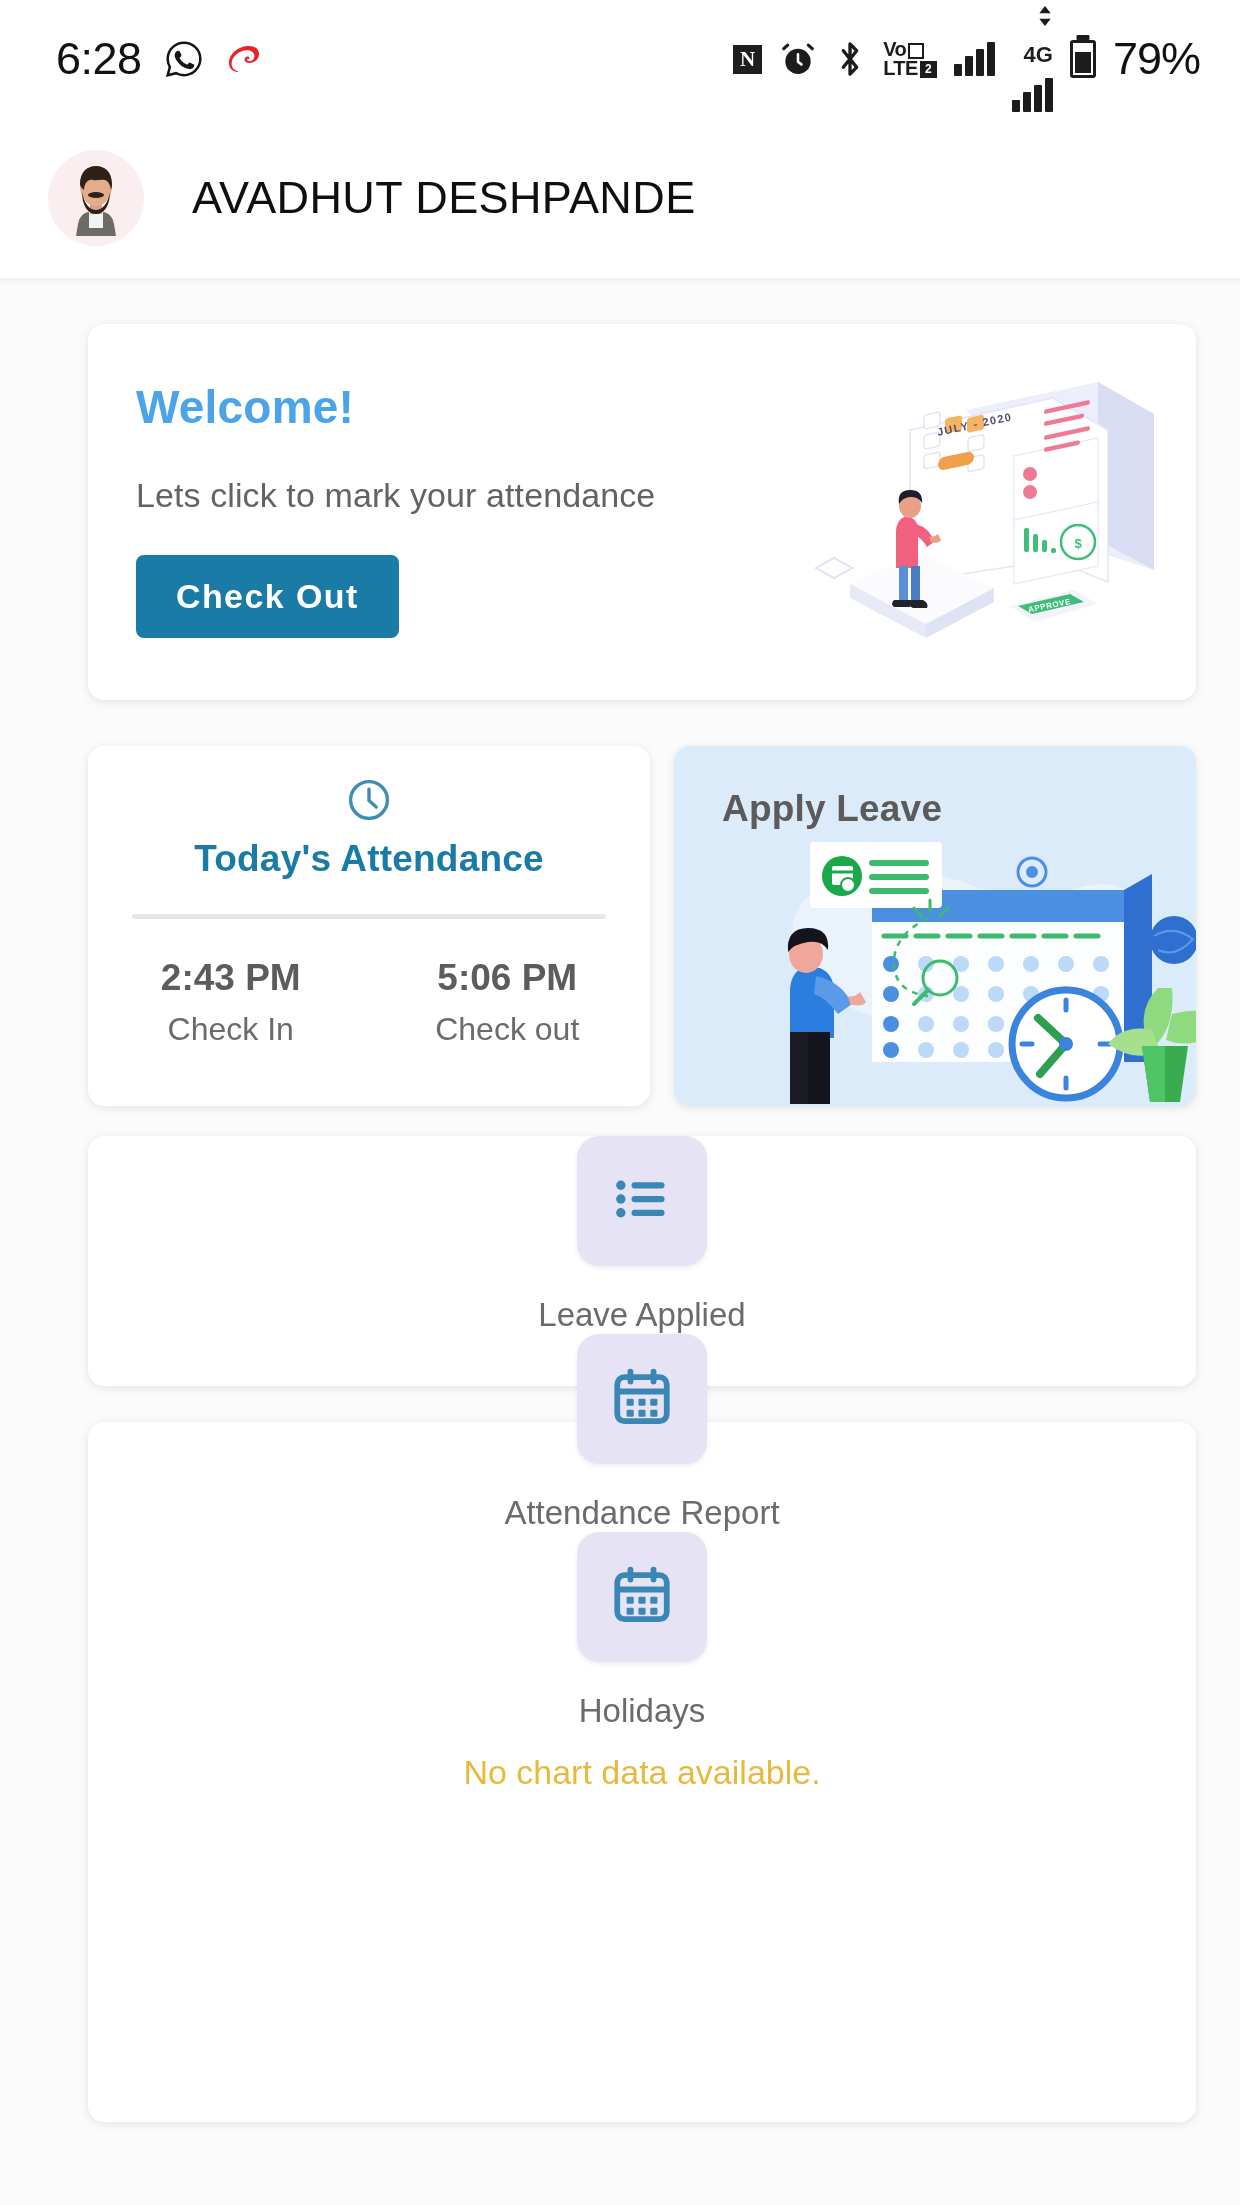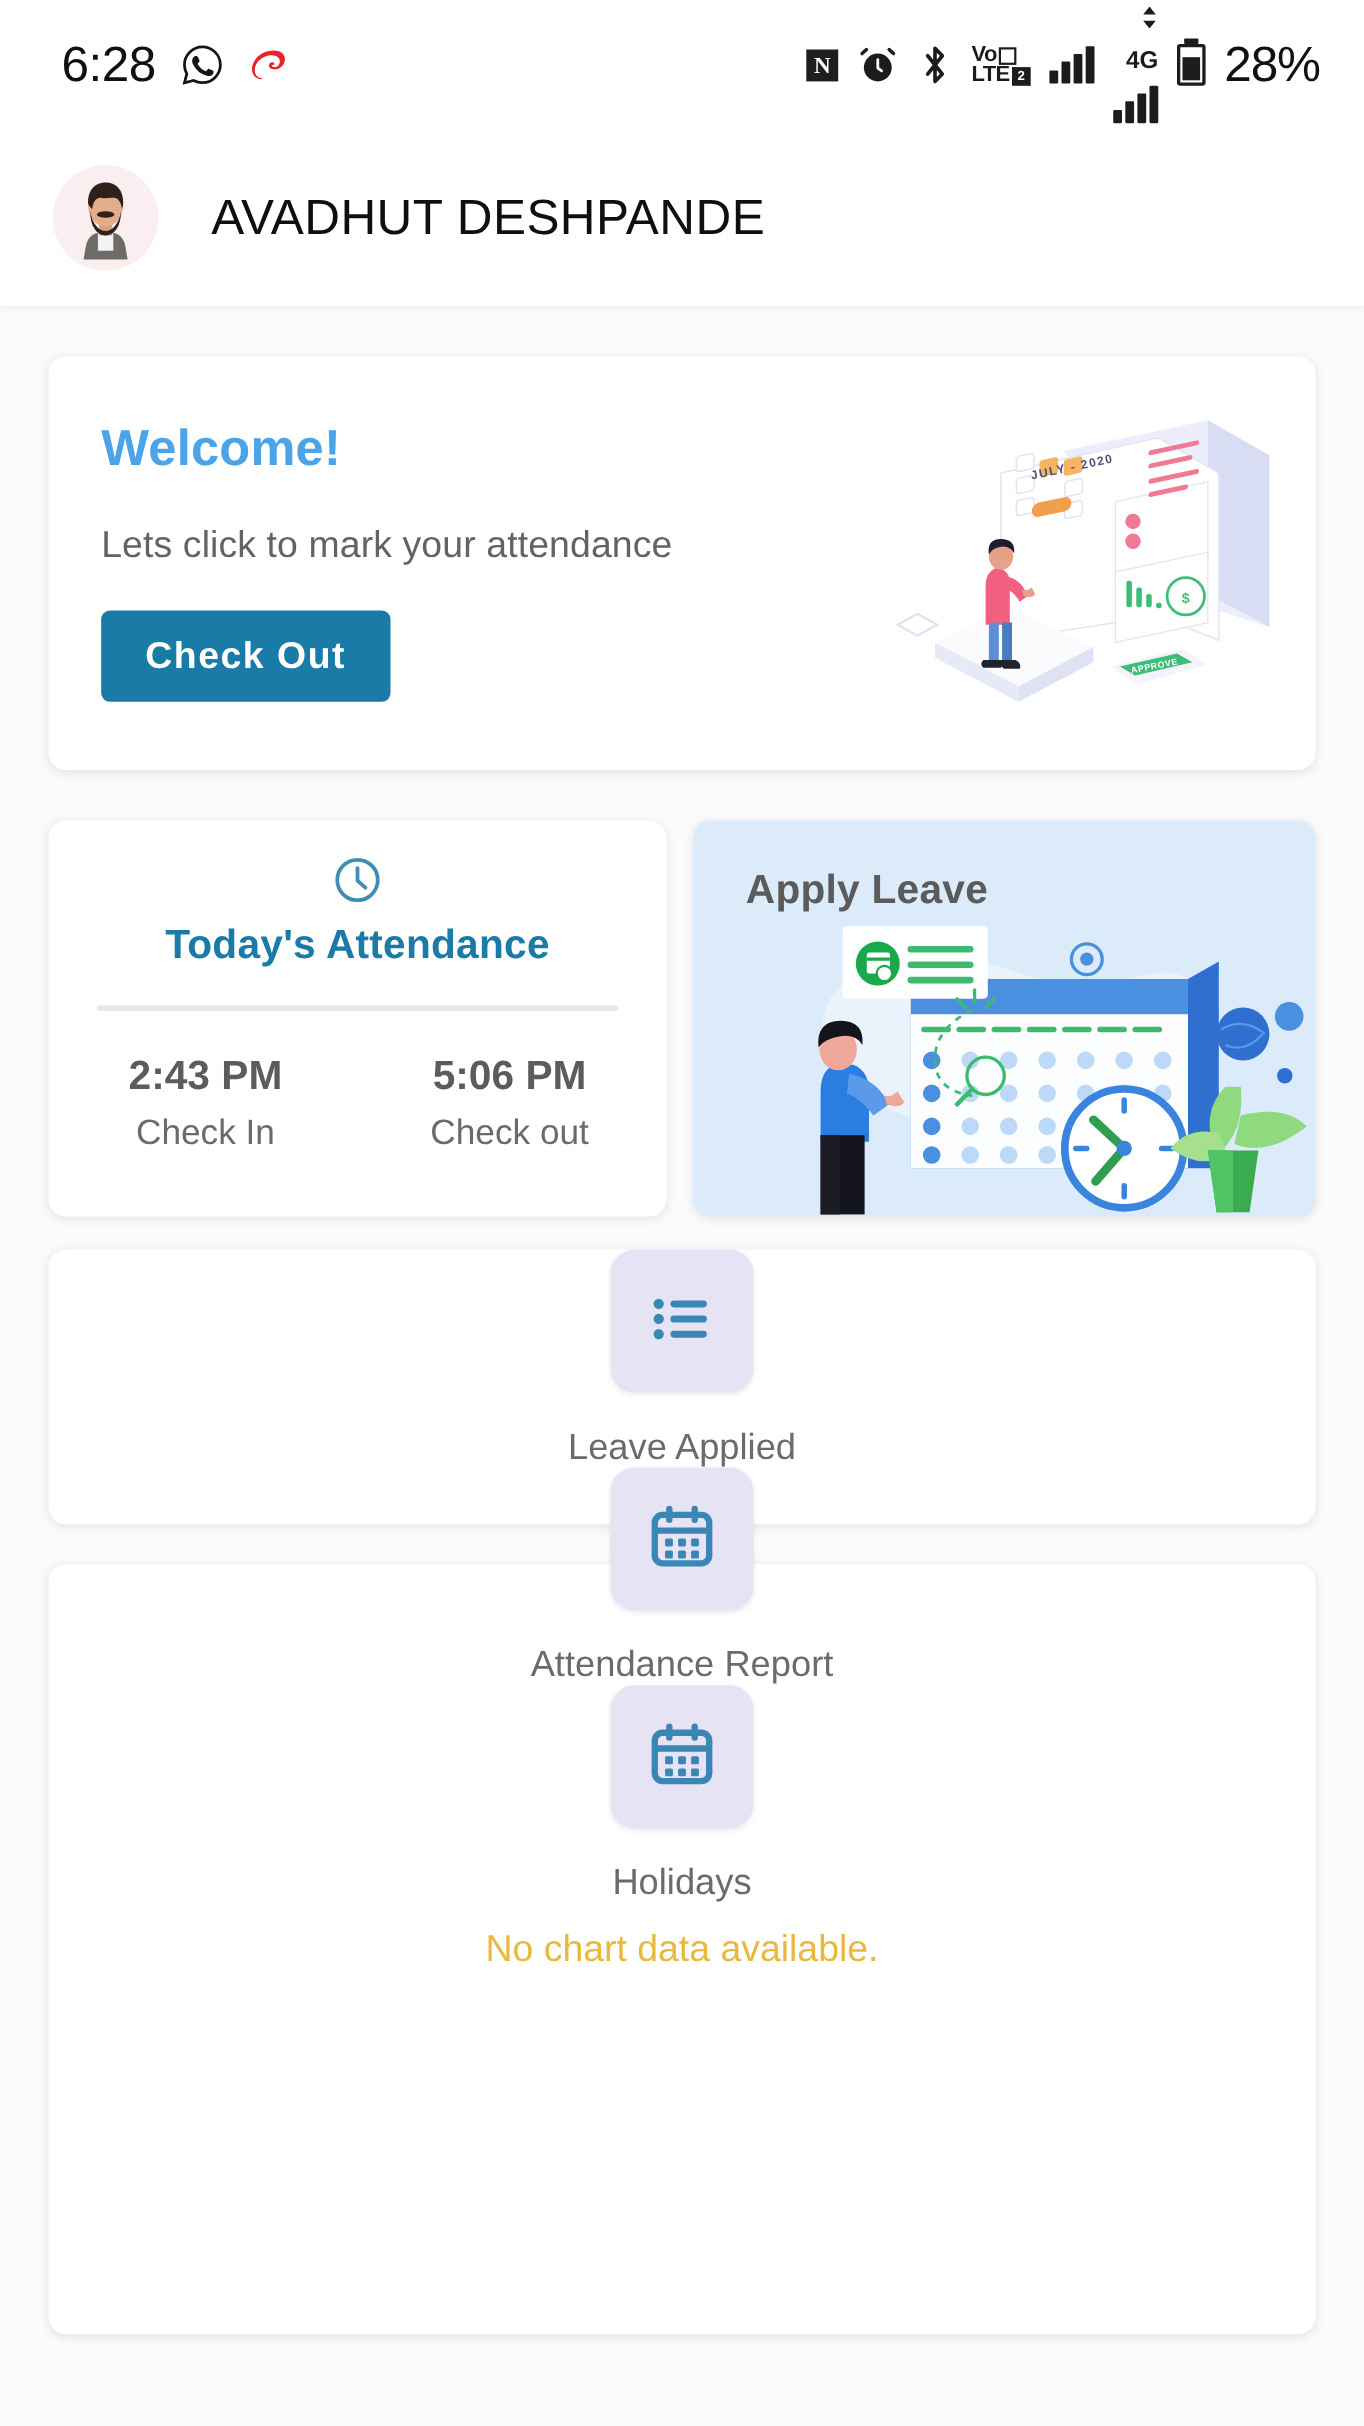--- a/index.html
+++ b/index.html
@@ -66,21 +66,21 @@
   .avatar {
     width:96px; height:96px; border-radius:50%;
     overflow:hidden; flex:none; background:#fbeff0;
   }
   .profile-name {
     font-size:45px; color:#0f0f0f; margin-left:48px;
     letter-spacing:.4px; font-weight:400;text-align:right;
   }
 
   
-  .page { padding:46px 44px 0 44px; }
+  .page { padding:46px 44px 0 44px;margin-left:44px; }
 
   .card {
     background:#fff; border-radius:16px;
     box-shadow:0 2px 9px rgba(60,60,70,.13);
   }
 
   
   .welcome-card {
     height:376px; position:relative; overflow:hidden;
     padding:56px 0 0 48px;
@@ -211,21 +211,21 @@
       <span class="bars">
         <i style="height:12px"></i>
           <i style="height:20px"></i>
           <i style="height:27px"></i>
           <i style="height:34px"></i>
       </span>
     </span>
     <span class="batt">
         <i></i>
       </span>
-    <span class="sb-batt-pct">28%</span>
+    <span class="sb-batt-pct">79%</span>
   </div>
 </div>
 
 <div class="profile-header">
   <div class="avatar">
     <svg width="96" height="96" viewBox="0 0 96 96">
       <circle cx="48" cy="48" r="48" fill="#fbeef0"></circle>
       <g>
         <path d="M30 74c2-10 8-13 18-13s16 3 18 13l2 12H28z" fill="#6e6a66"></path>
         <path d="M41 62h14v16H41z" fill="#f3f3f3"></path>

